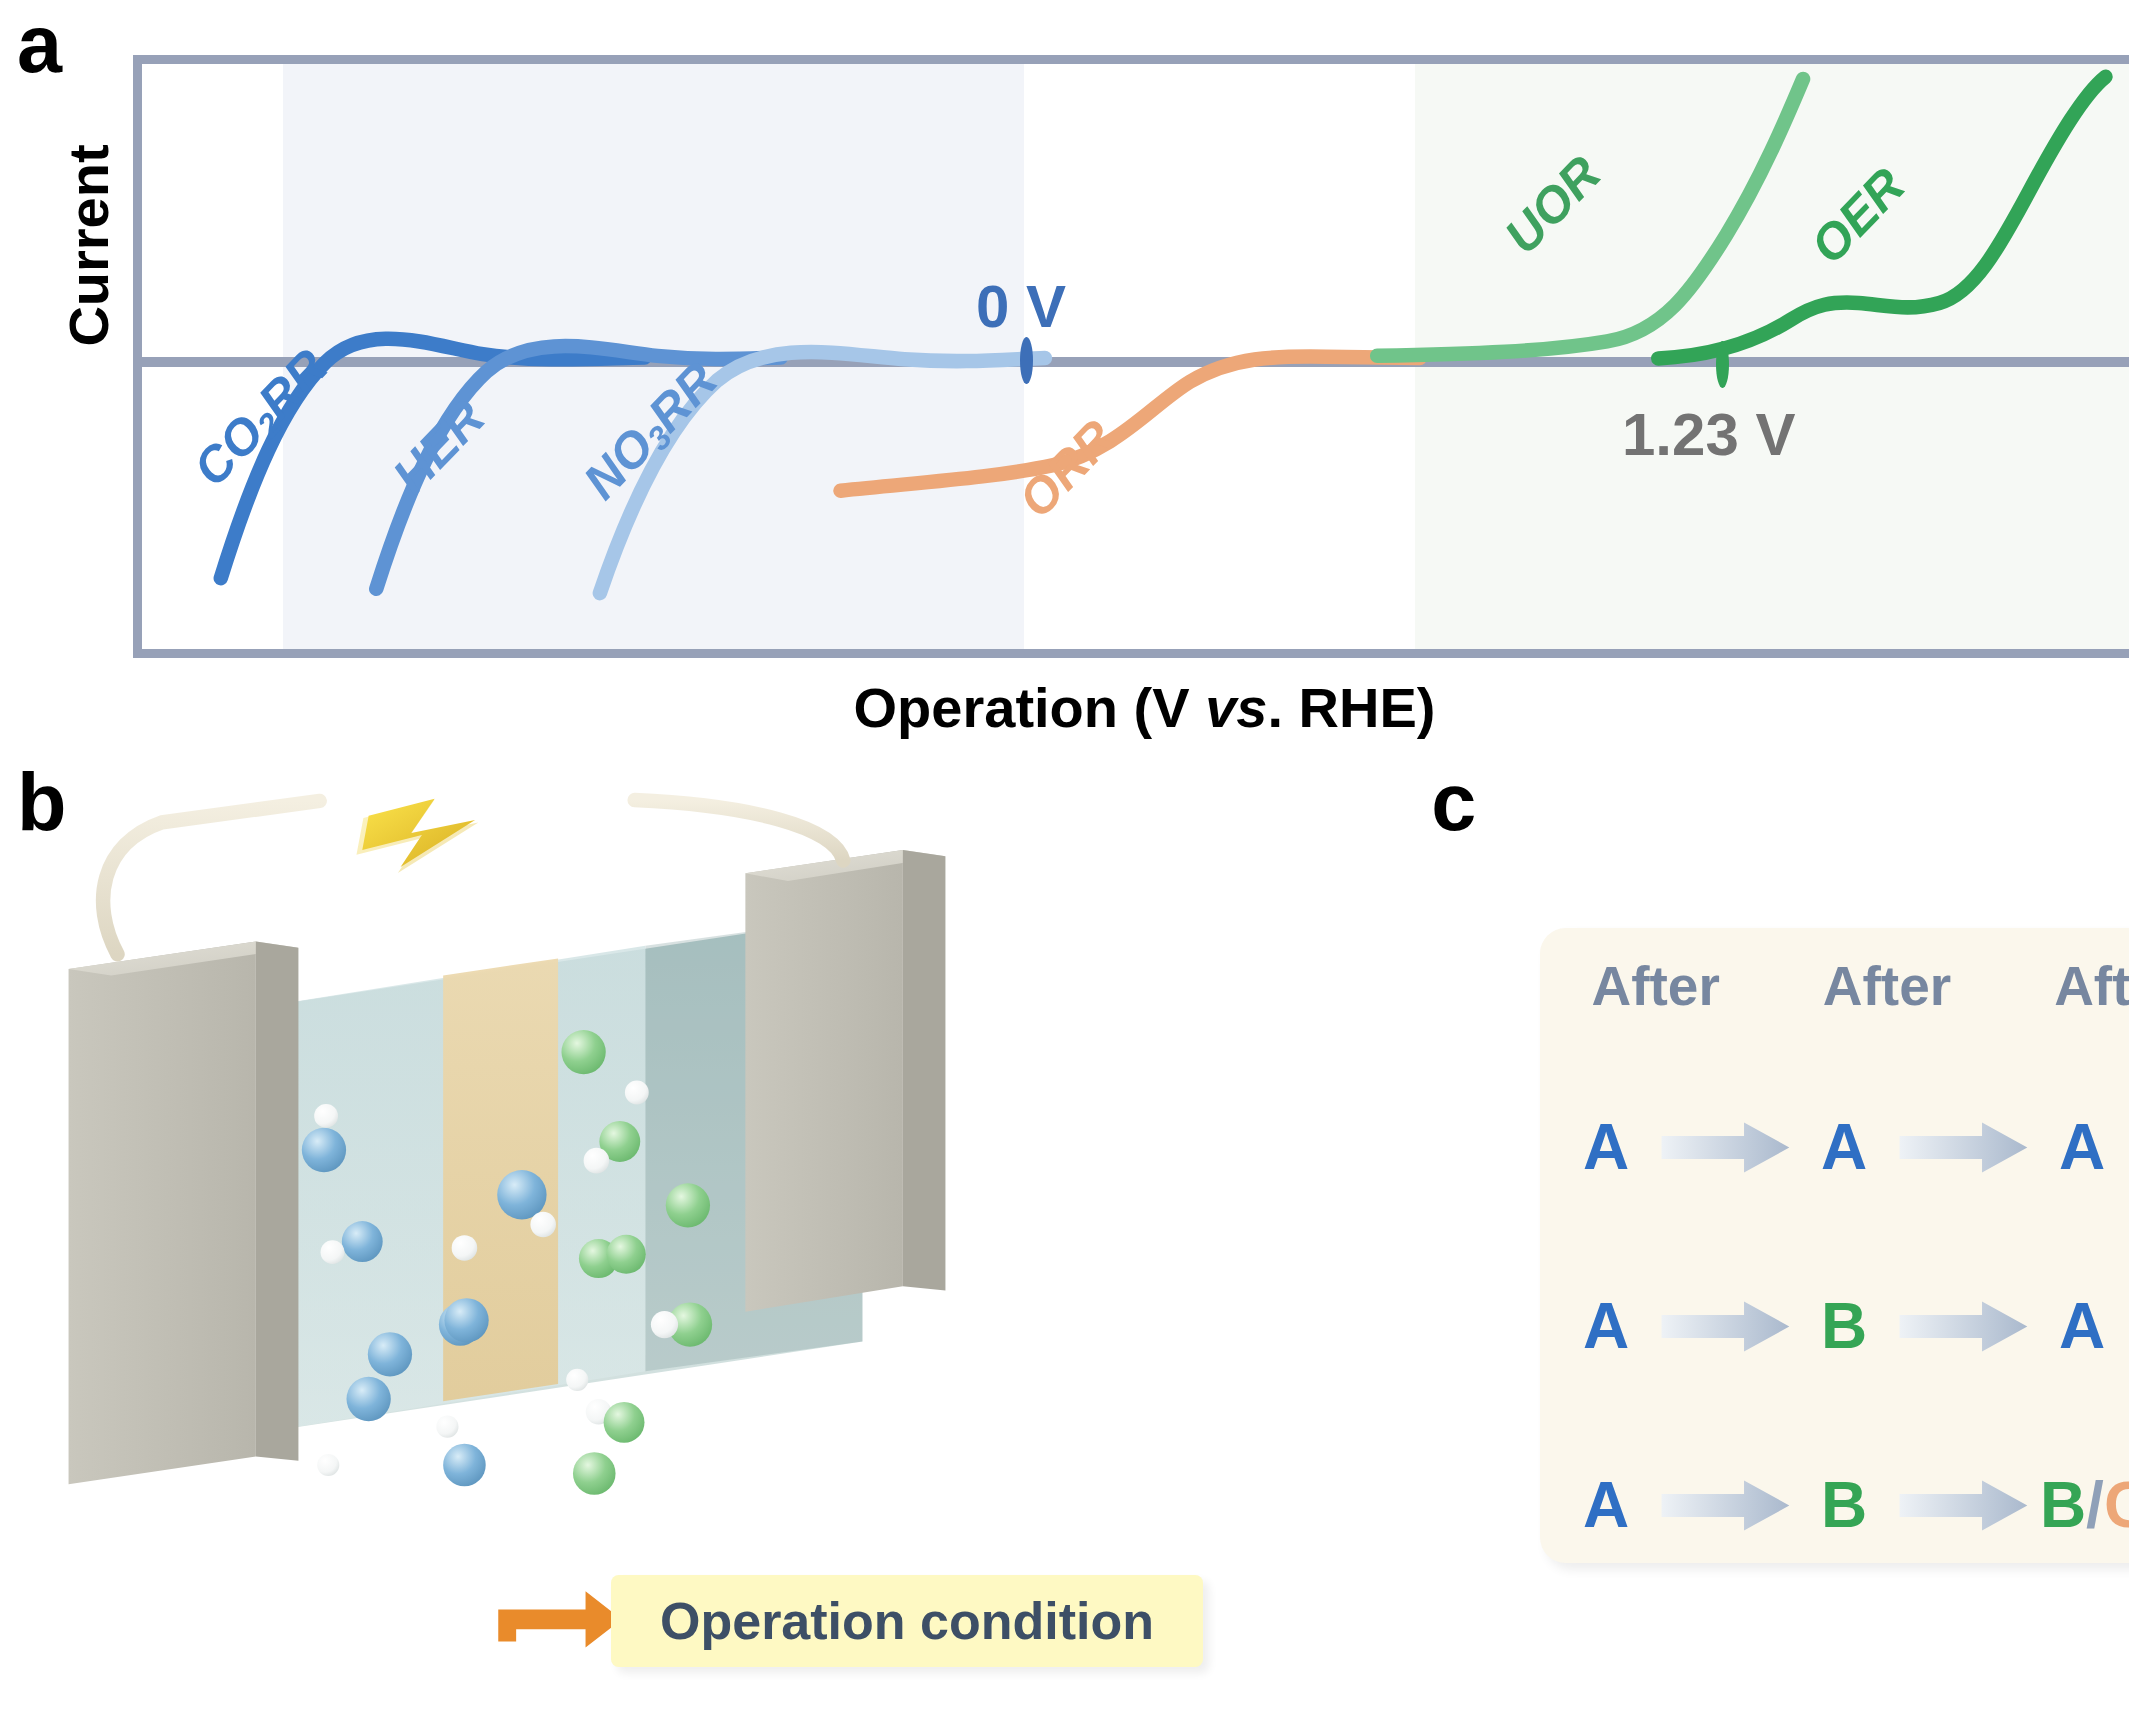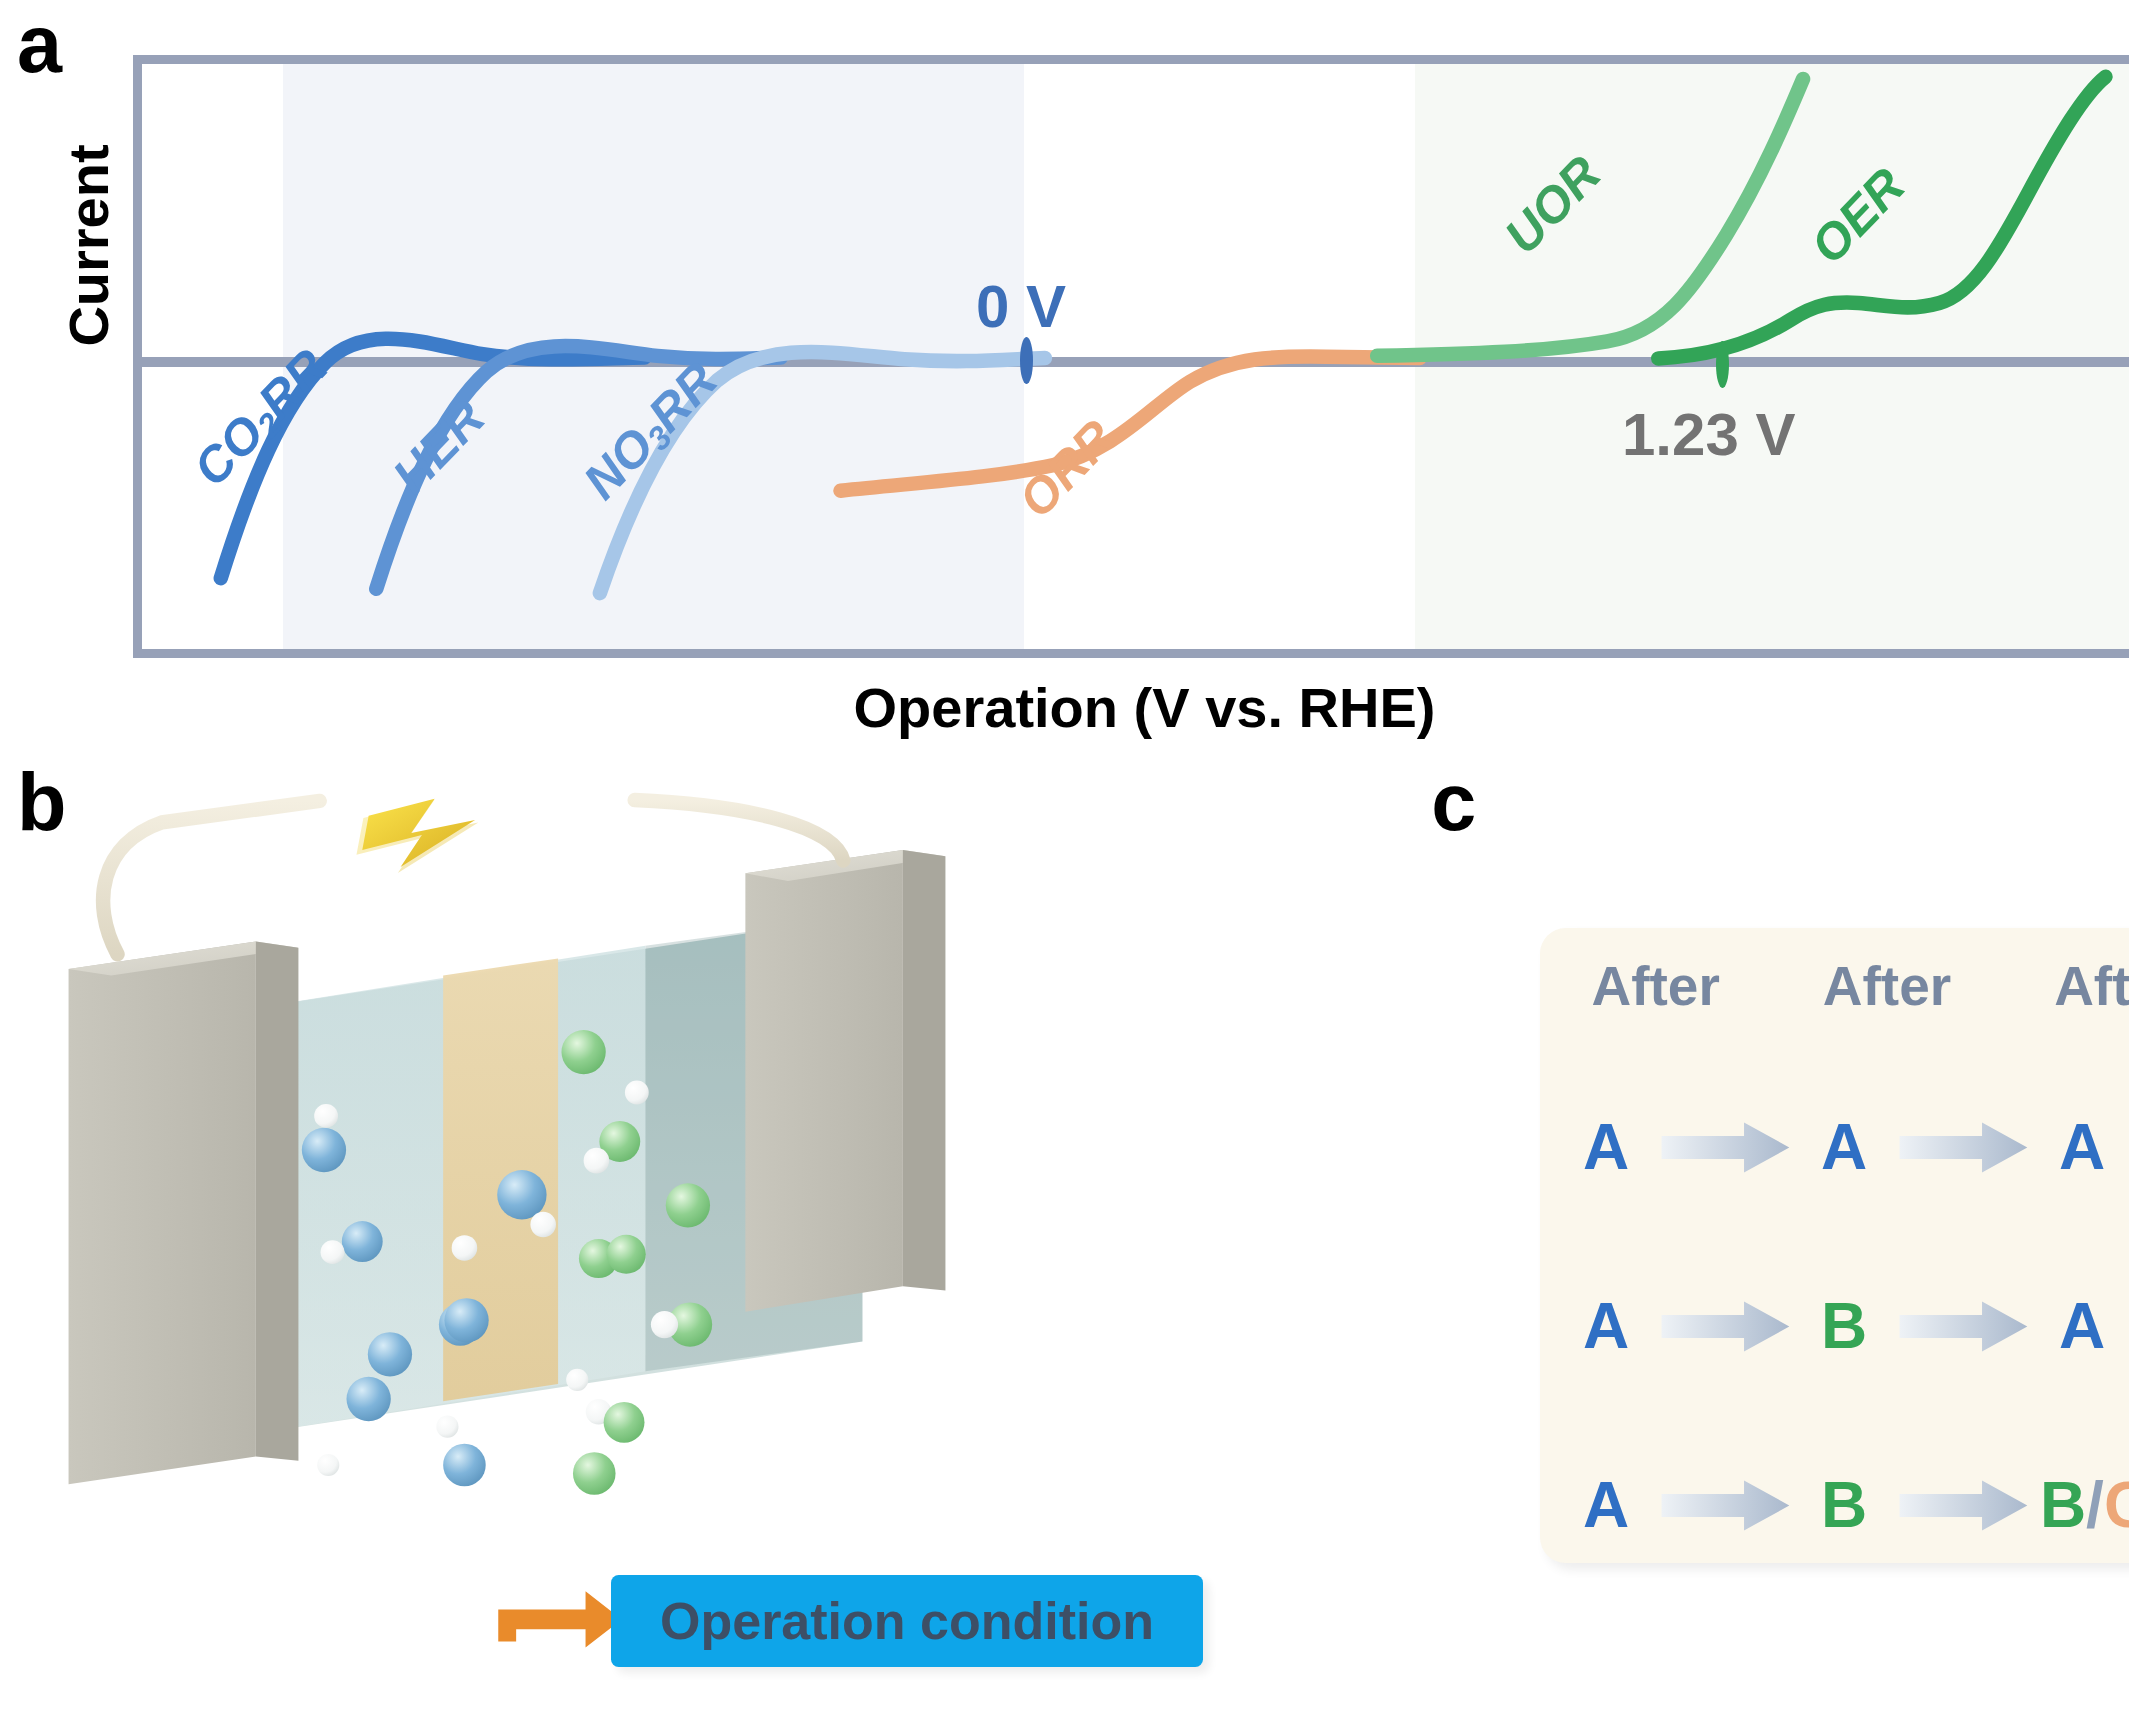--- a/index.html
+++ b/index.html
@@ -107,21 +107,21 @@
     position: absolute;
     left: 0;
     top: 675px;
     width: 2289px;
     text-align: center;
     font-family: "Liberation Sans", sans-serif;
     font-weight: bold;
     font-size: 56px;
     color: #000000;
   }
-  #x-axis-label .ital { }
+  #x-axis-label .ital { font-style: italic; }
 
   
   #panel-b {
     position: absolute;
     left: 0; top: 762px;
     width: 1427px; height: 969px;
   }
   .callout-box {
     position: absolute;
     border-radius: 7.7px;
@@ -130,21 +130,21 @@
     color: #3d4f66;
     display: flex;
     align-items: center;
     justify-content: center;
     box-shadow: 6px 6px 9.4px rgba(0,0,0,0.07);
     white-space: nowrap;
   }
   #box-operation {
     left: 611px; top: 813px;
     width: 592px; height: 92px;
-    background: #0ea5e9;
+    background: #fef9c3;
     font-size: 52px;
   }
   .orange-arrow {
     position: absolute;
   }
 
   
   #panel-c {
     position: absolute;
     left: 1427px; top: 762px;

